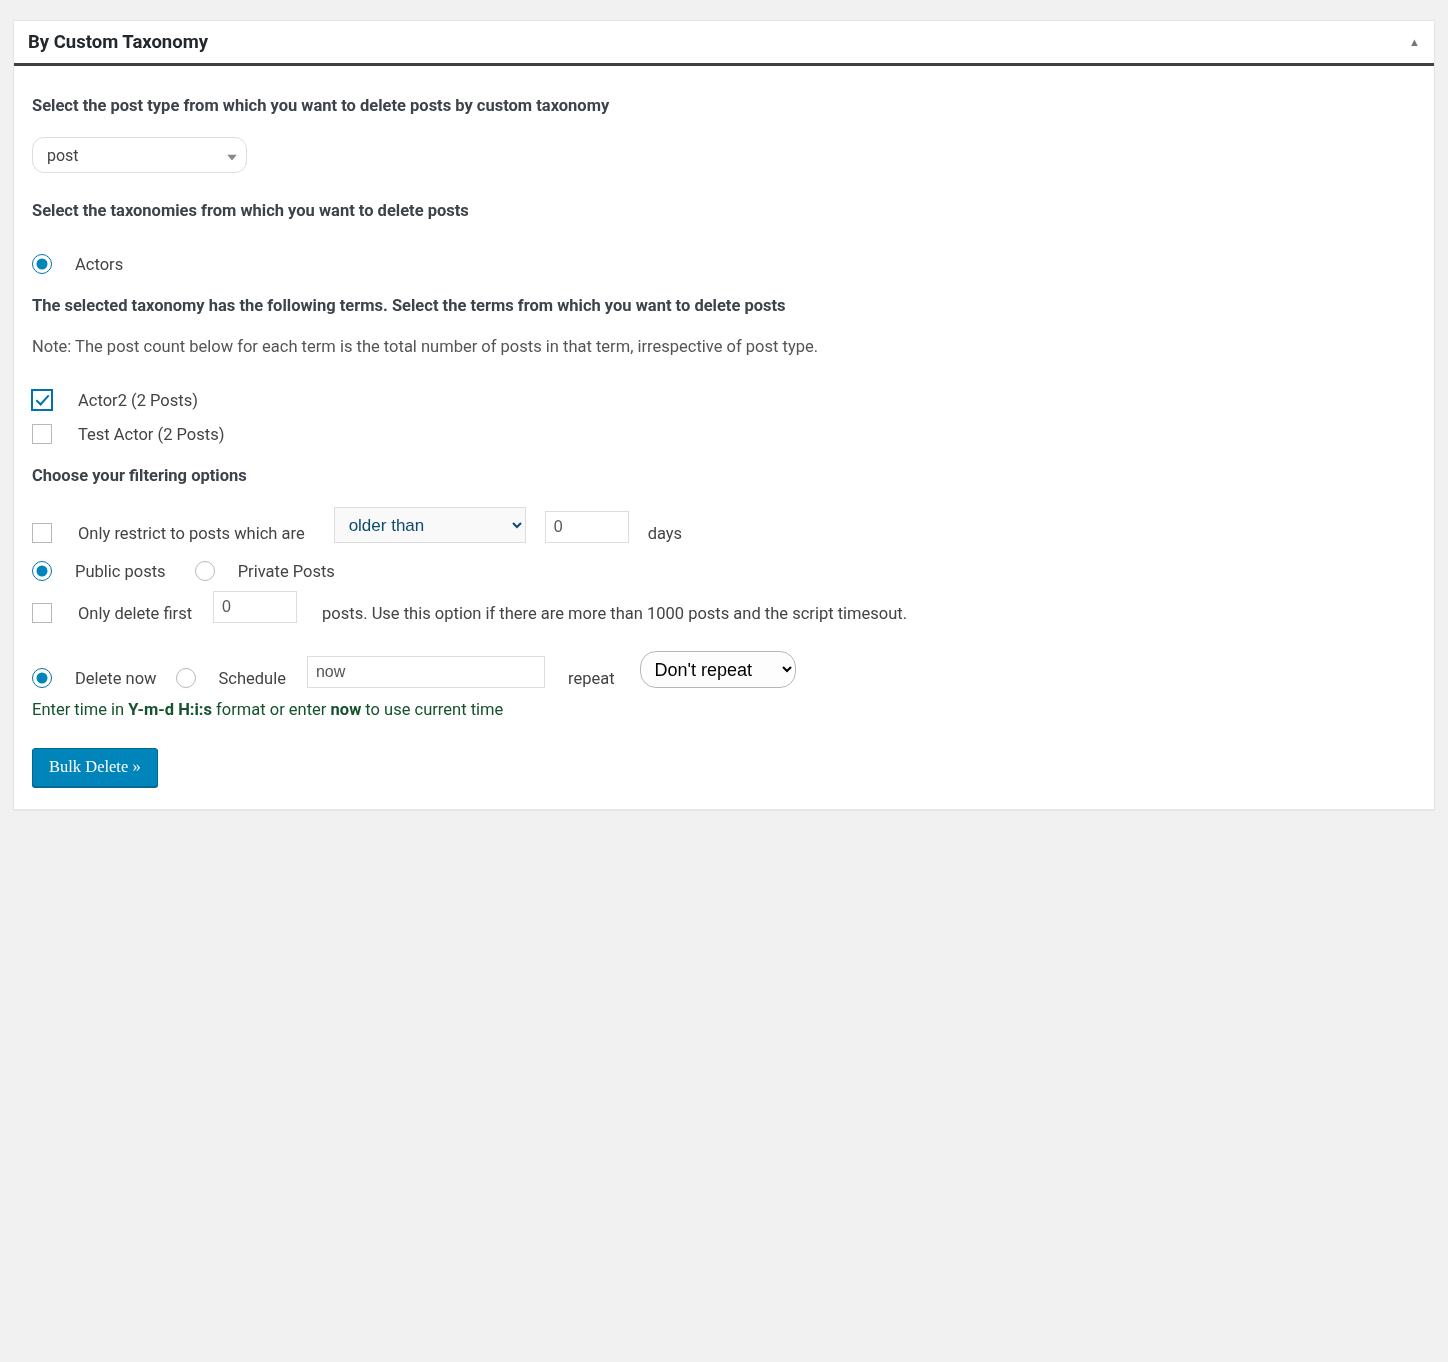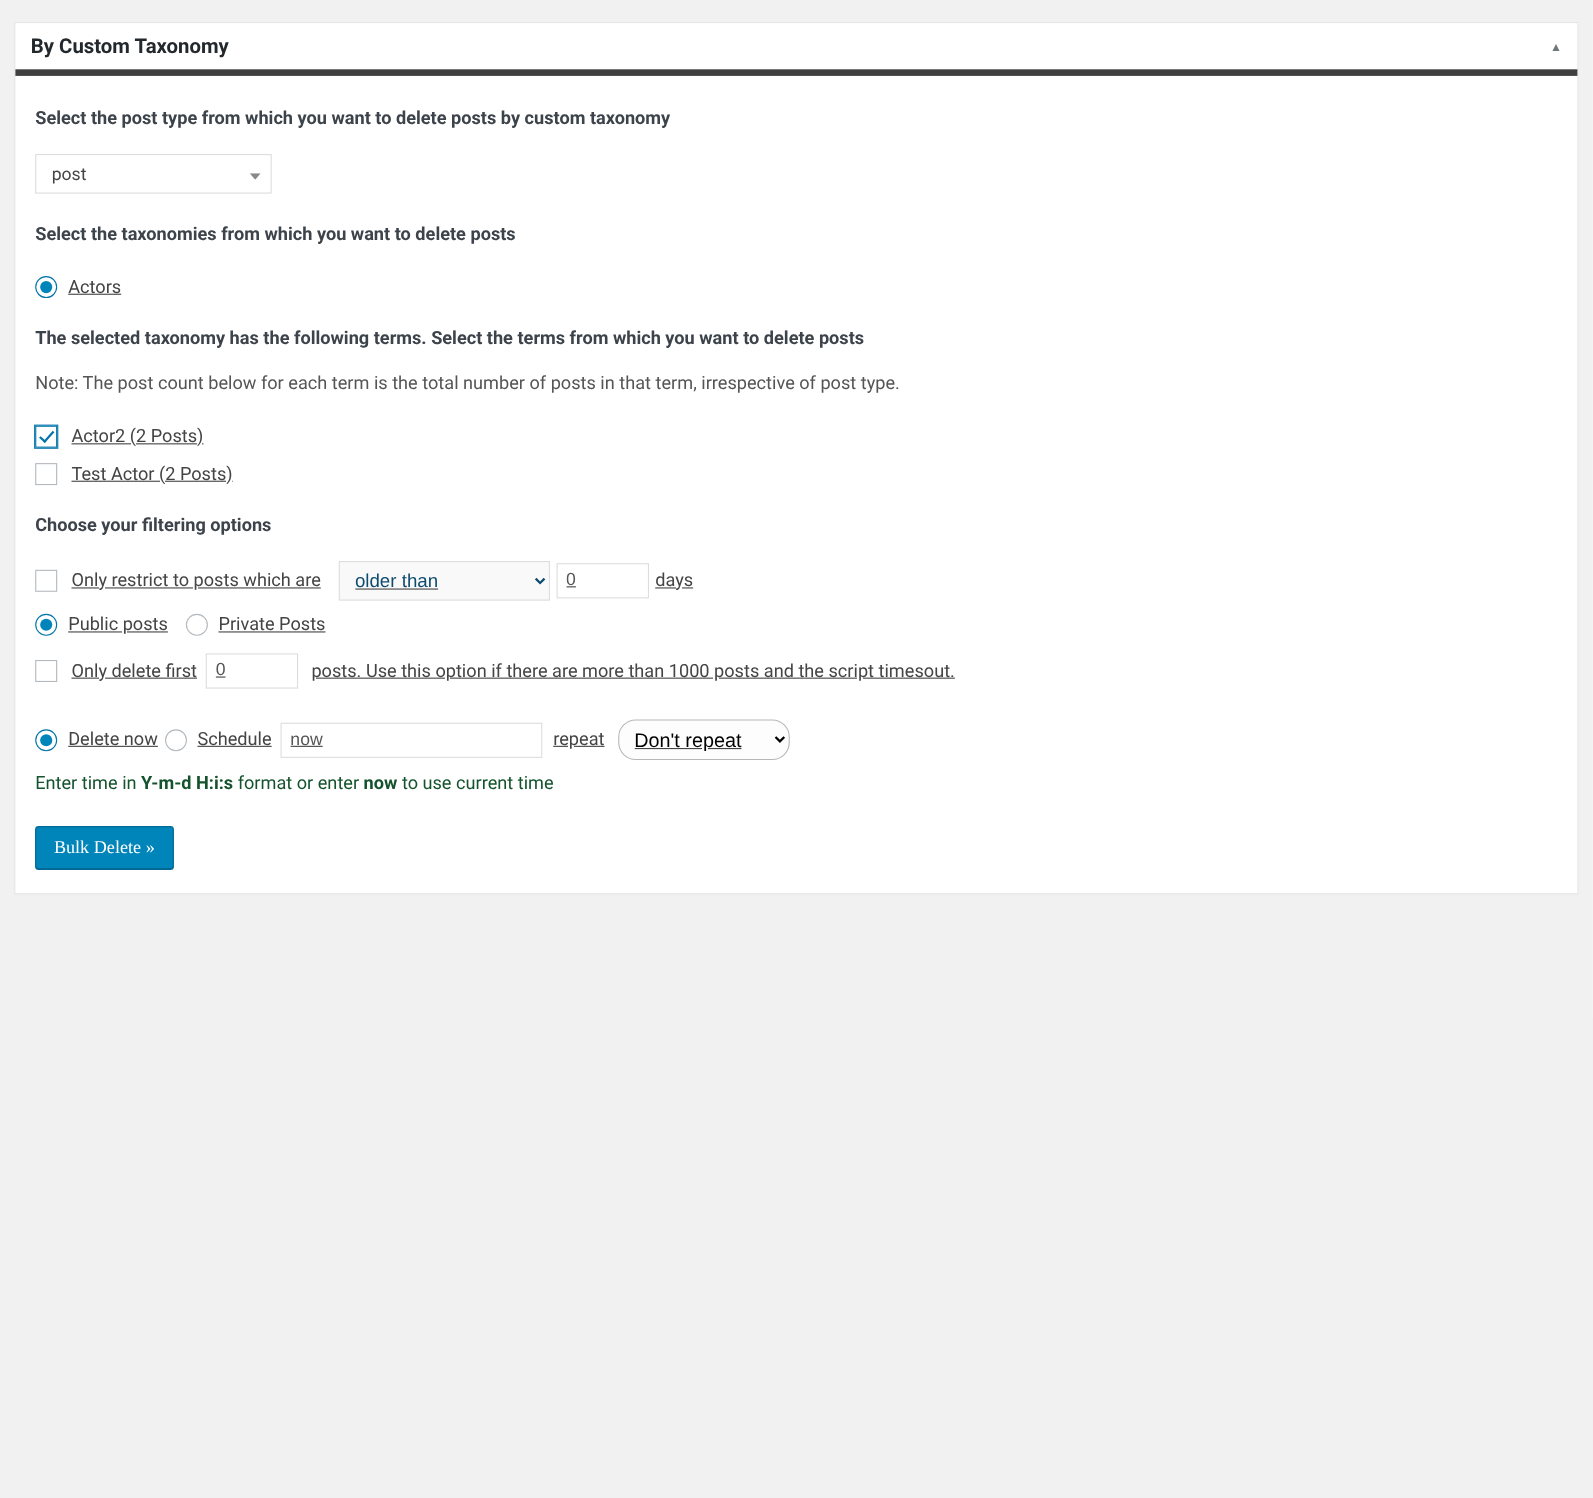--- a/index.html
+++ b/index.html
@@ -12,21 +12,21 @@
 }
 .postbox {
   background: #fff;
   border: 1px solid #e5e5e5;
   box-shadow: 0 1px 1px rgba(0,0,0,0.04);
 }
 .postbox-header {
   display: flex;
   justify-content: space-between;
   align-items: center;
-  border-bottom: 6px solid #404040;
+  border-bottom: 3px solid #404040;
   padding: 10px 14px 10px 14px;
 }
 .postbox-header h2 {
   font-size: 18.5px;
   font-weight: 700;
   color: #23282d;
 }
 .toggle-indicator {
   color: #72777c;
   font-size: 11px;
@@ -50,45 +50,44 @@
 }
 .select-wrapper {
   position: relative;
   display: inline-block;
   margin-bottom: 6px;
 }
 .select-display {
   height: 36px;
   min-width: 215px;
   border: 1px solid #ddd;
-  border-radius: 0;
+  border-radius: 12px;
   padding: 0 32px 0 14px;
   background: #fff;
   font-size: 16px;
   color: #444;
   display: flex;
   align-items: center;
   cursor: pointer;
 }
 .select-caret {
   position: absolute;
   right: 10px;
   top: 50%;
   transform: translateY(-50%);
   pointer-events: none;
   color: #888;
 }
 .row {
   display: flex;
-  align-items: center;
+  align-items: flex-end;
   flex-wrap: wrap;
-  gap: 6px;
+  gap: 19px;
   margin-bottom: 2px;
   min-height: 32px;
-  text-decoration: underline;
 }
 input[type=radio] {
   appearance: none;
   width: 20px;
   height: 20px;
   border: 1.3px solid #b4b9be;
   border-radius: 50%;
   background: #fff;
   position: relative;
   cursor: pointer;

